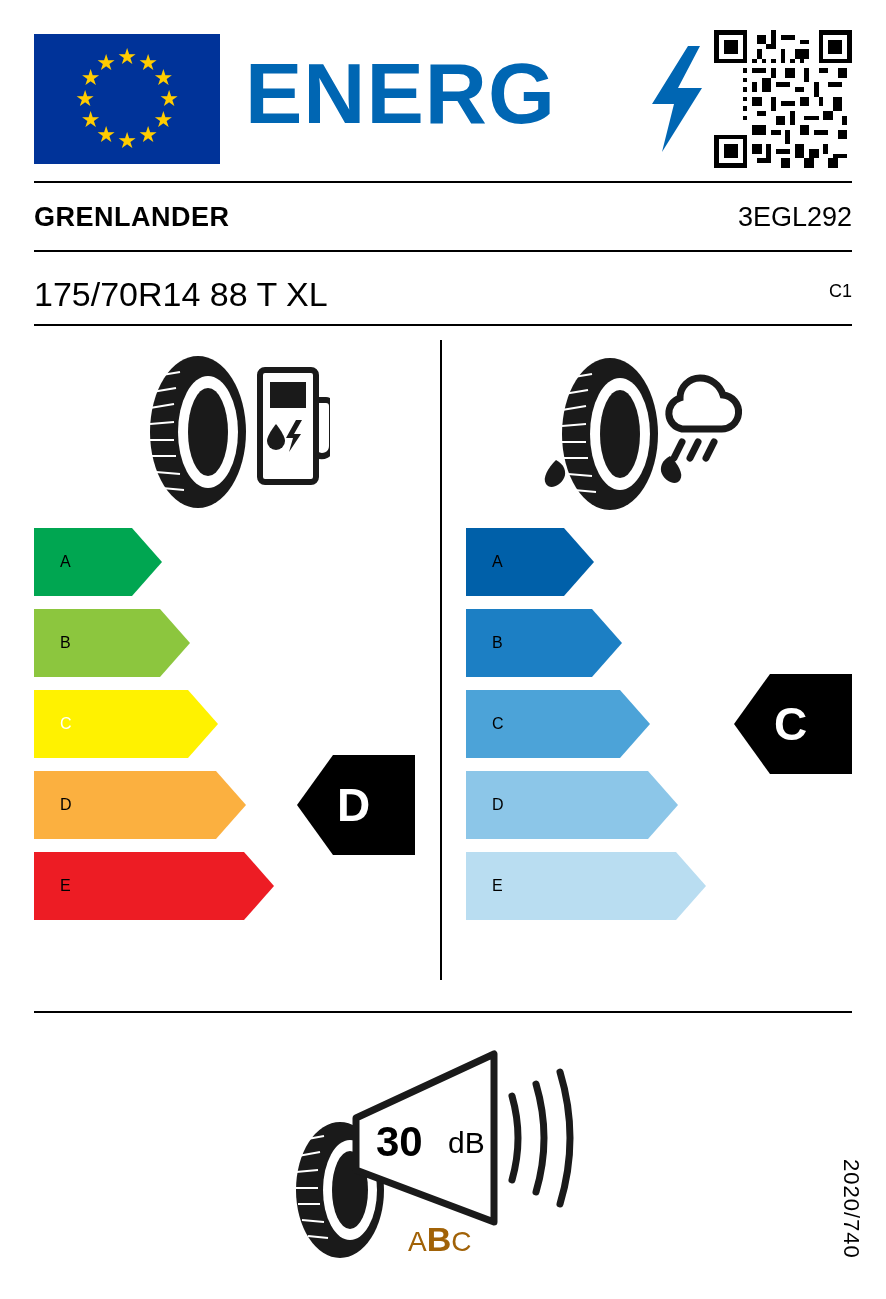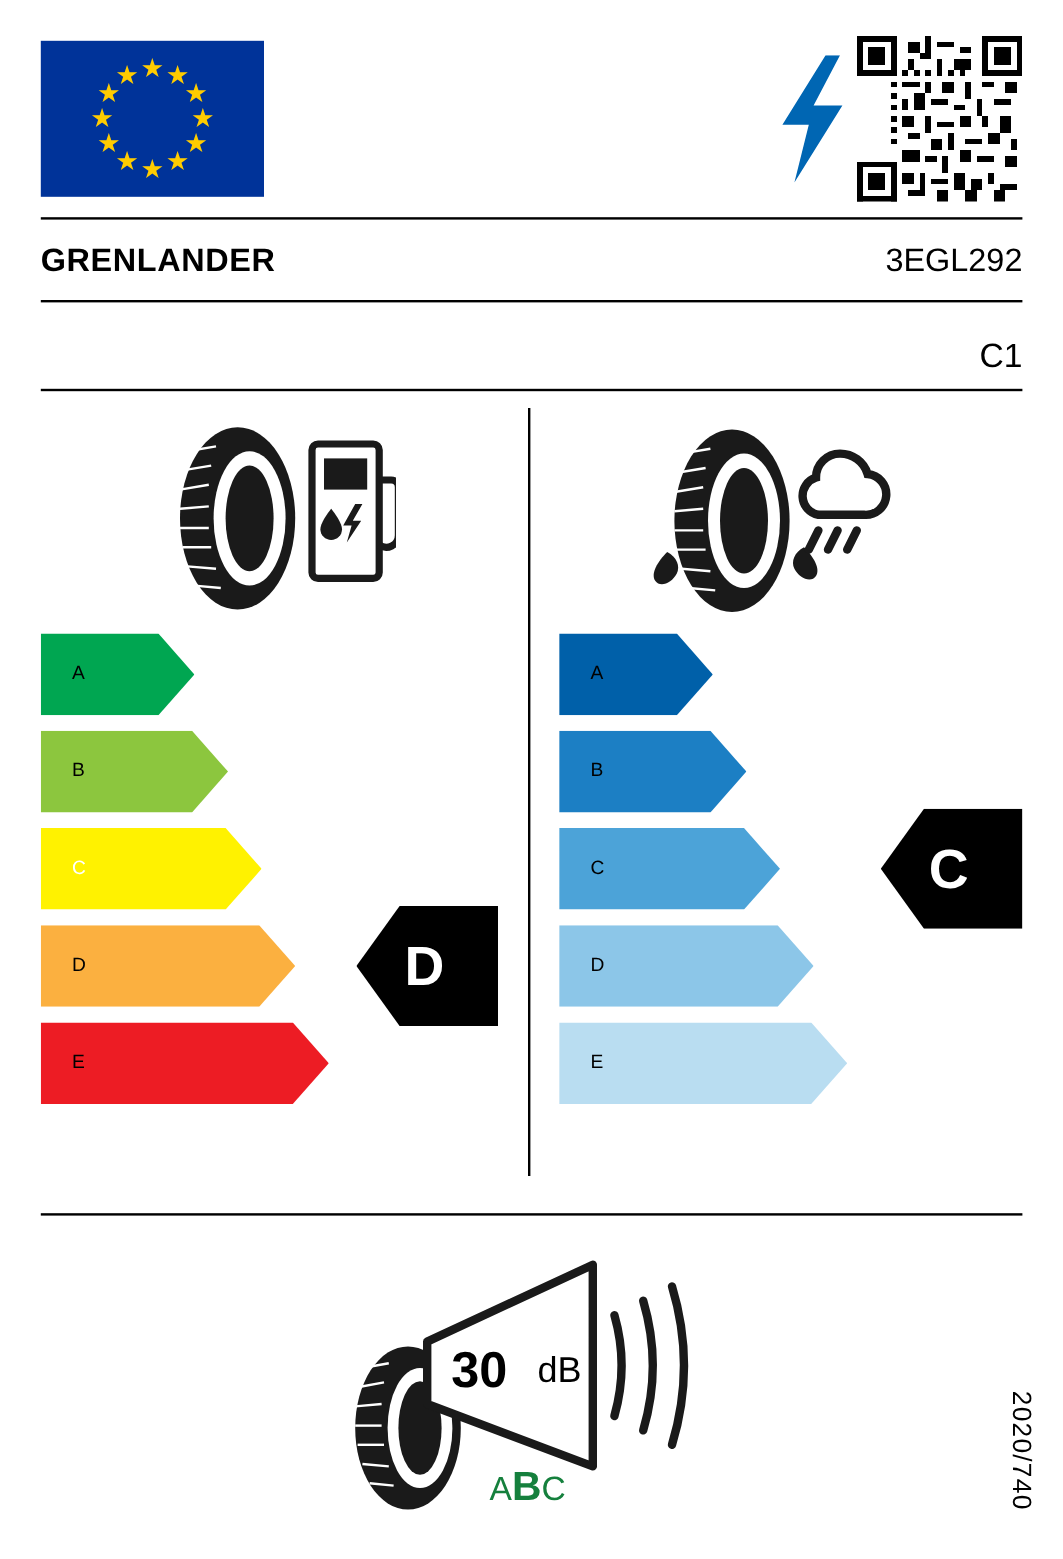--- a/index.html
+++ b/index.html
@@ -75,21 +75,21 @@
   }
   .tyre-size {
     position: absolute;
     left: 34px; top: 275px;
     font-size: 34px;
     color: #000;
   }
   .tyre-class {
     position: absolute;
     right: 34px; top: 281px;
-    font-size: 28px;
+    font-size: 18px;
     color: #000;
   }
 
   
   .vdiv {
     position: absolute;
     left: 440px; top: 340px;
     width: 2px; height: 640px;
     background: #000;
   }
@@ -149,21 +149,21 @@
   .db-unit {
     position: absolute;
     left: 168px; top: 86px;
     font-size: 30px;
     color: #000;
   }
   .abc {
     position: absolute;
     left: 128px; top: 180px;
     font-size: 28px;
-    color: #15803d;
+    color: #a16207;
   }
   .abc b { font-size: 34px; }
 
   .reg {
     position: absolute;
     right: 22px; bottom: 40px;
     font-size: 22px;
     color: #000;
     writing-mode: vertical-rl;
     letter-spacing: 1px;
@@ -182,20 +182,21 @@
       <div class="eu-star" style="left: 118.373px; top: 75px;">★</div>
       <div class="eu-star" style="left: 103px; top: 90.3731px;">★</div>
       <div class="eu-star" style="left: 82px; top: 96px;">★</div>
       <div class="eu-star" style="left: 61px; top: 90.3731px;">★</div>
       <div class="eu-star" style="left: 45.6269px; top: 75px;">★</div>
       <div class="eu-star" style="left: 40px; top: 54px;">★</div>
       <div class="eu-star" style="left: 45.6269px; top: 33px;">★</div>
       <div class="eu-star" style="left: 61px; top: 17.6269px;">★</div>
     </div>
 
+  <div class="energ-word">ENERG</div>
 
   <div class="bolt">
     <svg width="56" height="106" viewBox="0 0 56 106">
       <polygon points="40,0 4,58 26,58 14,106 54,42 30,42 52,0" fill="#0066B3"></polygon>
     </svg>
   </div>
 
   <div class="qr">
     <svg width="138" height="138" viewBox="0 0 29 29" shape-rendering="crispEdges">
       <rect width="29" height="29" fill="#fff"></rect>
@@ -286,20 +287,21 @@
   </div>
 
   <div class="rule" style="top:181px"></div>
 
   <div class="rule" style="top:250px"></div>
 
   <div class="rule" style="top:324px"></div>
 
   <div class="brand">GRENLANDER</div>
   <div class="code">3EGL292</div>
+  <div class="tyre-size">175/70R14 88 T XL</div>
   <div class="tyre-class">C1</div>
 
   <div class="vdiv"></div>
 
   <div class="pic" style="left:120px; top:352px;">
     <svg width="210" height="160" viewBox="0 0 210 160">
 
       <g>
         <ellipse cx="78" cy="80" rx="48" ry="76" fill="#1a1a1a"></ellipse>
         <ellipse cx="88" cy="80" rx="30" ry="56" fill="#ffffff"></ellipse>

